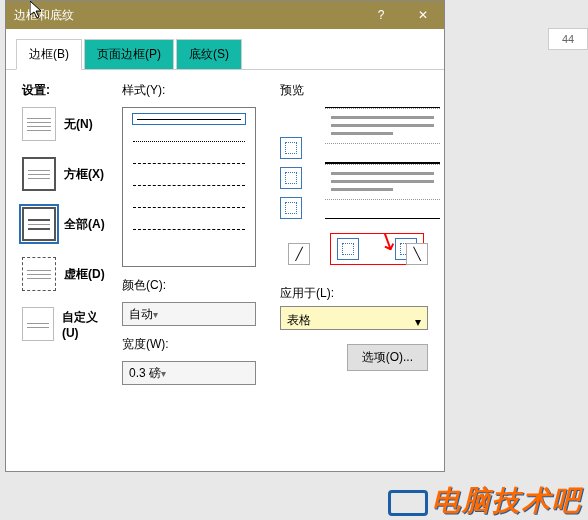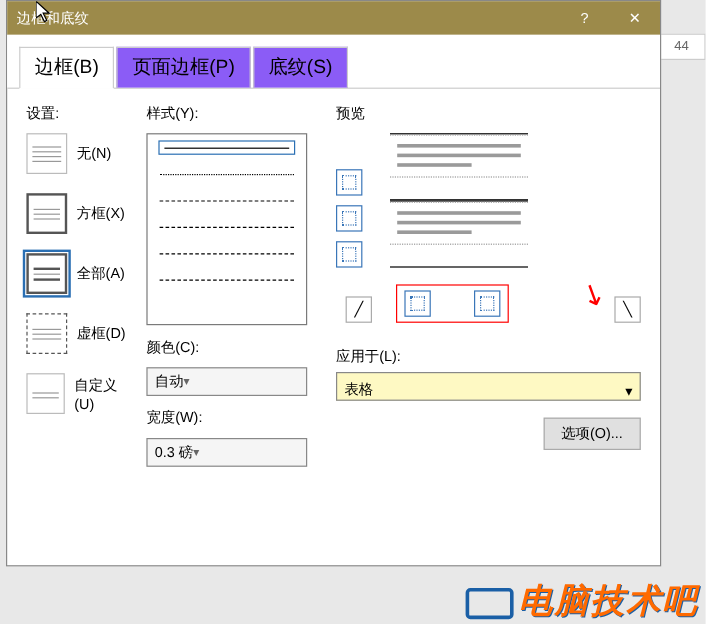--- a/index.html
+++ b/index.html
@@ -1,27 +1,27 @@
 <!DOCTYPE html>
 <html><head>
 <meta charset="utf-8">
 <style>
 * { box-sizing: border-box; margin: 0; padding: 0; }
 body { font-family: "Microsoft YaHei", "SimSun", sans-serif; font-size: 12px; background: #e8e8e8; width: 588px; height: 520px; overflow: hidden; position: relative; }
-.window { background: #fff; width: 546px; height: 472px; position: absolute; top: 0; left: 5px; border: 1px solid #888; }
+.window { background: #fff; width: 440px; height: 472px; position: absolute; top: 0; left: 5px; border: 1px solid #888; }
 .titlebar { background: #9c8a4a; height: 28px; display: flex; align-items: center; color: #fff; padding: 0 0 0 8px; }
 .titlebar .title { flex: 1; font-size: 12px; }
 .titlebar .btn { width: 42px; height: 28px; display: flex; align-items: center; justify-content: center; color: #fff; }
 .cursor { position: absolute; top: 0; left: 24px; z-index: 100; }
 .tabs { display: flex; border-bottom: 1px solid #ccc; background: #fff; padding: 10px 10px 0 10px; }
-.tab { padding: 6px 12px; border: 1px solid #ccc; border-bottom: none; margin-right: 2px; background: #fff; cursor: pointer; font-size: 16px; }
+.tab { padding: 6px 12px; border: 1px solid #ccc; border-bottom: none; margin-right: 2px; background: #fff; cursor: pointer; font-size: 12px; }
 .tab.active { border-bottom: 1px solid #fff; margin-bottom: -1px; }
-.tab:not(.active) { background: #8b5cf6; text-align: center; }
+.tab:not(.active) { background: #14b8a6; text-align: center; }
 .body { display: flex; padding: 8px; }
-.col1 { width: 100px; padding: 4px 4px 0 8px; }
+.col1 { width: 100px; padding: 4px 4px 0 8px; font-weight: bold; }
 .label { font-size: 12px; margin-bottom: 8px; }
 .setopt { display: flex; align-items: center; margin-bottom: 16px; cursor: pointer; }
 .setopt .icon { width: 34px; height: 34px; border: 1px solid #bbb; margin-right: 8px; background: #fff; display: flex; flex-direction: column; justify-content: center; padding: 4px; gap: 3px; }
 .setopt .icon .ln { height: 1px; background: #999; }
 .setopt.selected .icon { outline: 2px solid #2a6fb3; outline-offset: 1px; }
 .setopt .txt { font-size: 12px; }
 .col2 { width: 150px; padding: 4px 8px; }
 .stylebox { border: 1px solid #7a7a7a; height: 160px; background: #fff; overflow-y: auto; padding: 6px 10px; display: flex; flex-direction: column; gap: 12px; }
 .stylebox .row { height: 10px; display: flex; align-items: center; }
 .stylebox .solid { border-top: 1px solid #000; width: 100%; }

